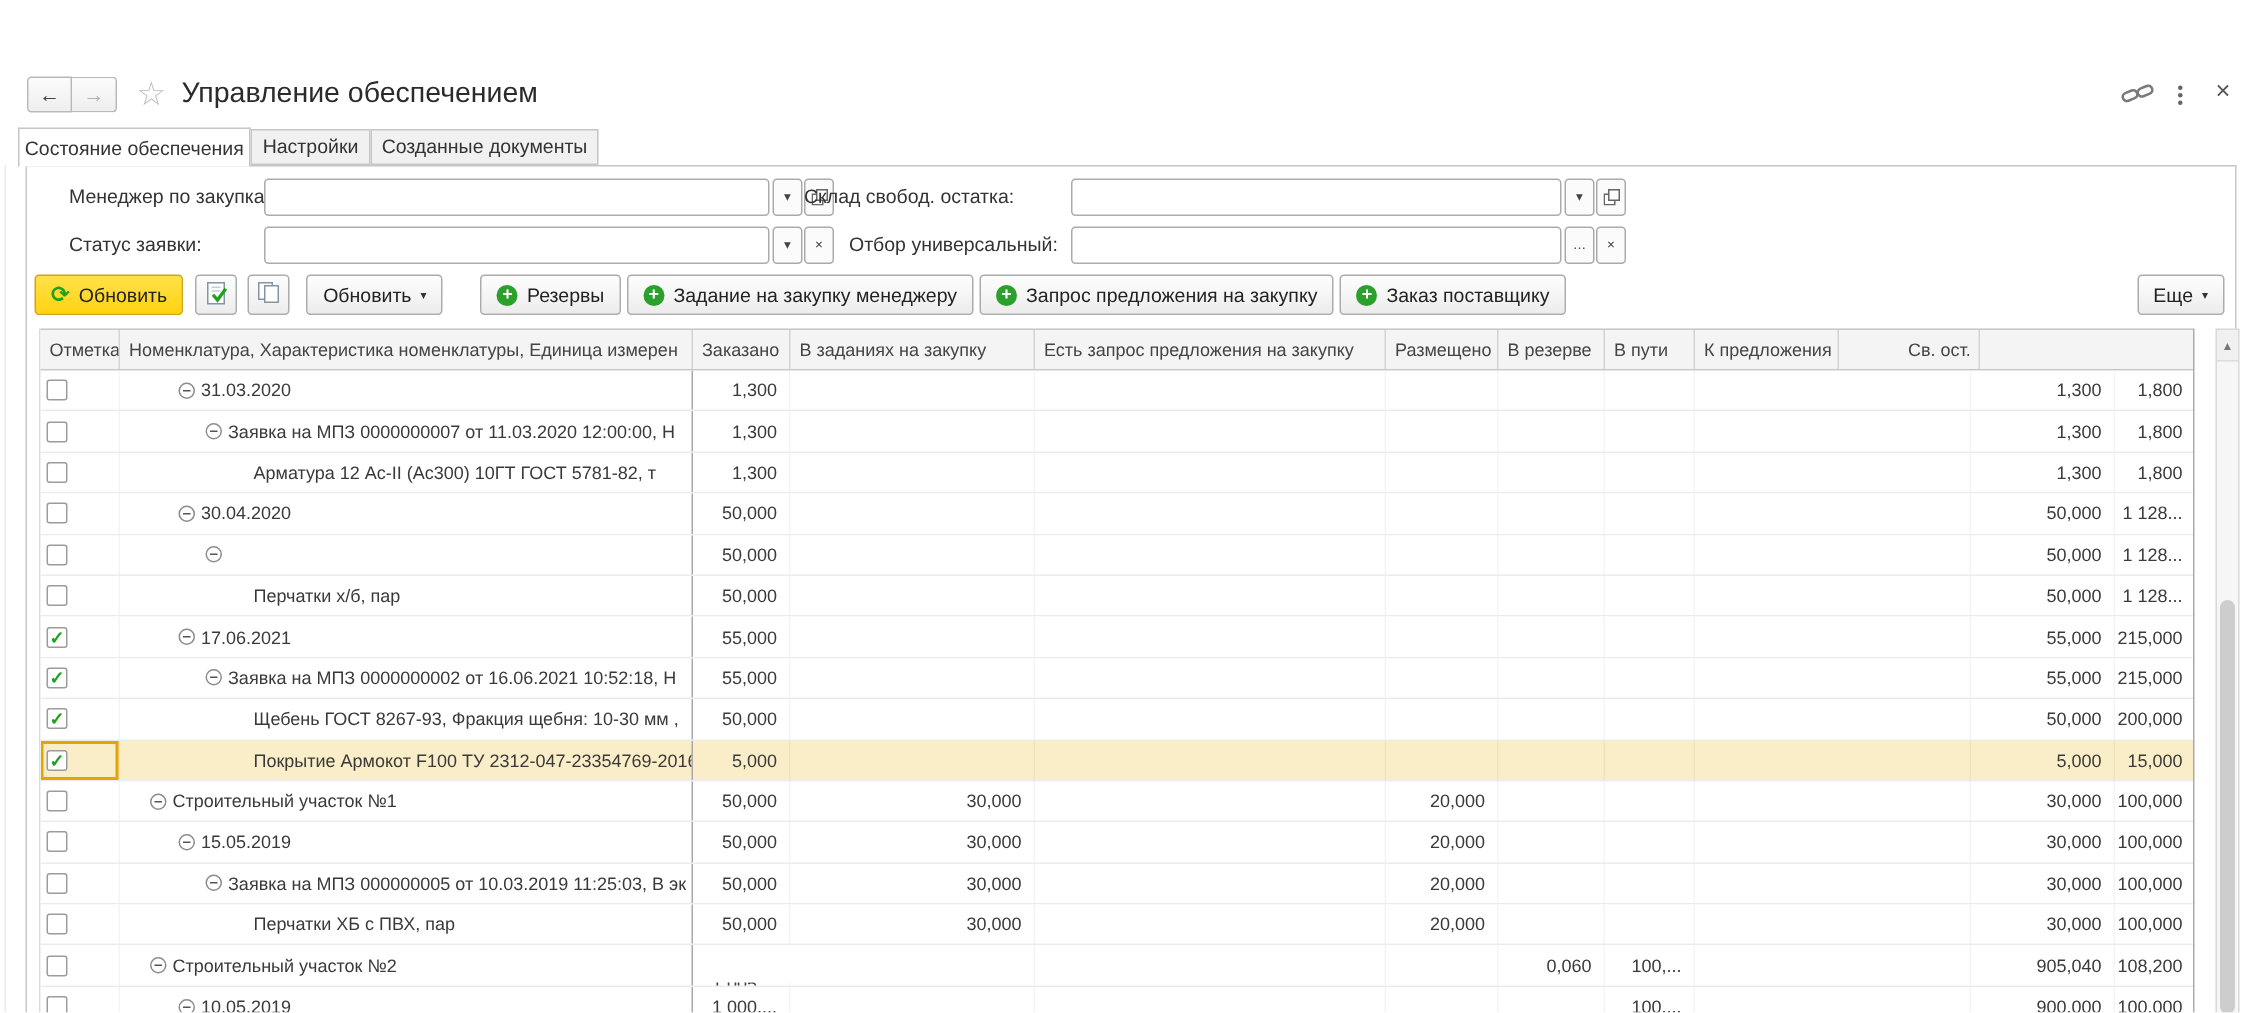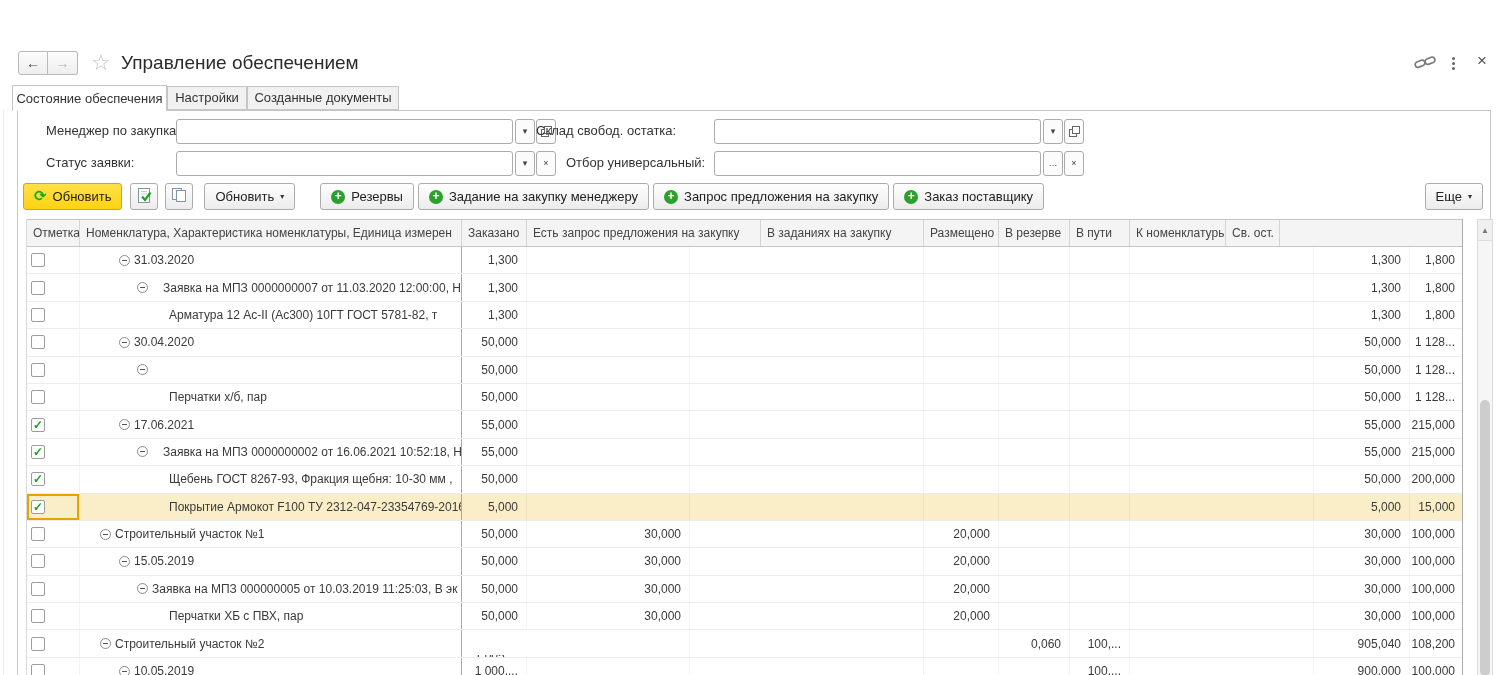--- a/index.html
+++ b/index.html
@@ -190,27 +190,27 @@
     <button class="btn morebtn">
       <span>Еще</span>
       <span class="caret">▾</span>
     </button>
 
     <div class="grid">
       <div class="thead" id="thead">
           <div class="th c" style="width: 53px;">Отметка</div>
           <div class="th" style="width: 382px;">Номенклатура, Характеристика номенклатуры, Единица измерен</div>
           <div class="th" style="width: 65px;">Заказано</div>
+          <div class="th" style="width: 163px;">В заданиях на закупку</div>
           <div class="th" style="width: 234px;">Есть запрос предложения на закупку</div>
-          <div class="th" style="width: 163px;">В заданиях на закупку</div>
           <div class="th" style="width: 75px;">Размещено</div>
           <div class="th" style="width: 71px;">В резерве</div>
           <div class="th" style="width: 60px;">В пути</div>
-          <div class="th" style="width: 96px;">К номенклатуры</div>
-          <div class="th" style="width: 54px;">Св. ост.</div>
+          <div class="th" style="width: 96px;">К предложения</div>
+          <div class="th" style="width: 54px; margin-left: 40px;">Св. ост.</div>
         </div>
       <div class="tbody" id="tbody">
           <div class="tr">
             <div class="td check-cell" style="width: 53px;">
               <div class="cbx"></div>
             </div>
             <div class="td name" style="width: 382px; padding-left: 39px;">
               <span class="node"></span>
               <span>31.03.2020</span>
             </div>
@@ -221,21 +221,21 @@
             <div class="td num" style="width: 71px;"></div>
             <div class="td num" style="width: 60px;"></div>
             <div class="td num" style="width: 184px;"></div>
             <div class="td num" style="width: 96px;">1,300</div>
             <div class="td num" style="width: 54px;">1,800</div>
           </div>
           <div class="tr">
             <div class="td check-cell" style="width: 53px;">
               <div class="cbx"></div>
             </div>
-            <div class="td name" style="width: 382px; padding-left: 57px; justify-content: space-between;">
+            <div class="td name" style="width: 382px; padding-left: 57px;">
               <span class="node"></span>
               <span>Заявка на МПЗ 0000000007 от 11.03.2020 12:00:00, Н</span>
             </div>
             <div class="td num" style="width: 65px;">1,300</div>
             <div class="td num" style="width: 163px;"></div>
             <div class="td num" style="width: 234px;"></div>
             <div class="td num" style="width: 75px;"></div>
             <div class="td num" style="width: 71px;"></div>
             <div class="td num" style="width: 60px;"></div>
             <div class="td num" style="width: 184px;"></div>
@@ -326,21 +326,21 @@
             <div class="td num" style="width: 71px;"></div>
             <div class="td num" style="width: 60px;"></div>
             <div class="td num" style="width: 184px;"></div>
             <div class="td num" style="width: 96px;">55,000</div>
             <div class="td num" style="width: 54px;">215,000</div>
           </div>
           <div class="tr">
             <div class="td check-cell" style="width: 53px;">
               <div class="cbx">✓</div>
             </div>
-            <div class="td name" style="width: 382px; padding-left: 57px; gap: 11px;">
+            <div class="td name" style="width: 382px; padding-left: 57px;">
               <span class="node"></span>
               <span>Заявка на МПЗ 0000000002 от 16.06.2021 10:52:18, Н</span>
             </div>
             <div class="td num" style="width: 65px;">55,000</div>
             <div class="td num" style="width: 163px;"></div>
             <div class="td num" style="width: 234px;"></div>
             <div class="td num" style="width: 75px;"></div>
             <div class="td num" style="width: 71px;"></div>
             <div class="td num" style="width: 60px;"></div>
             <div class="td num" style="width: 184px;"></div>

